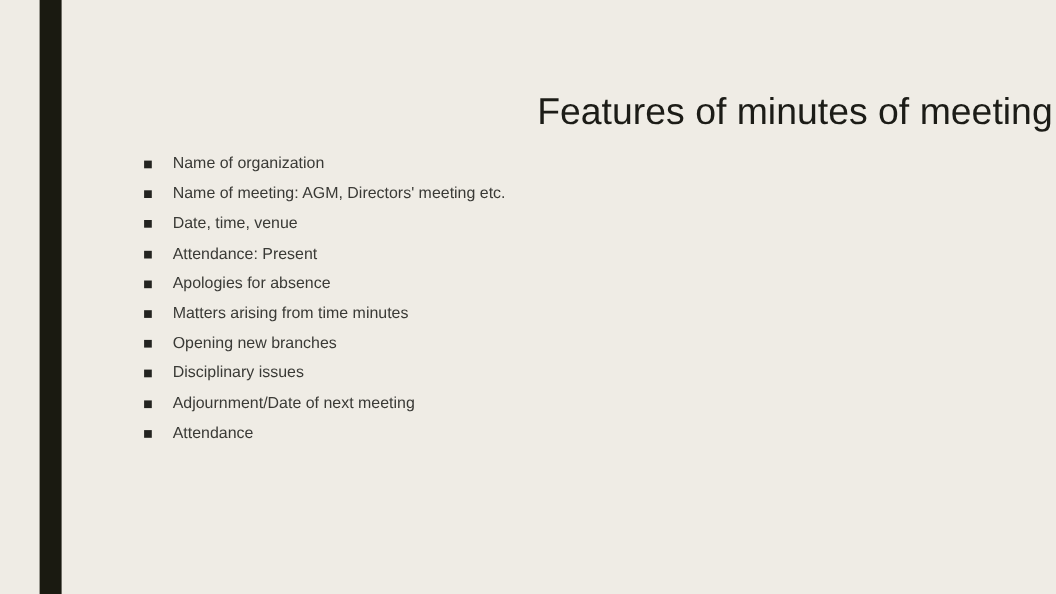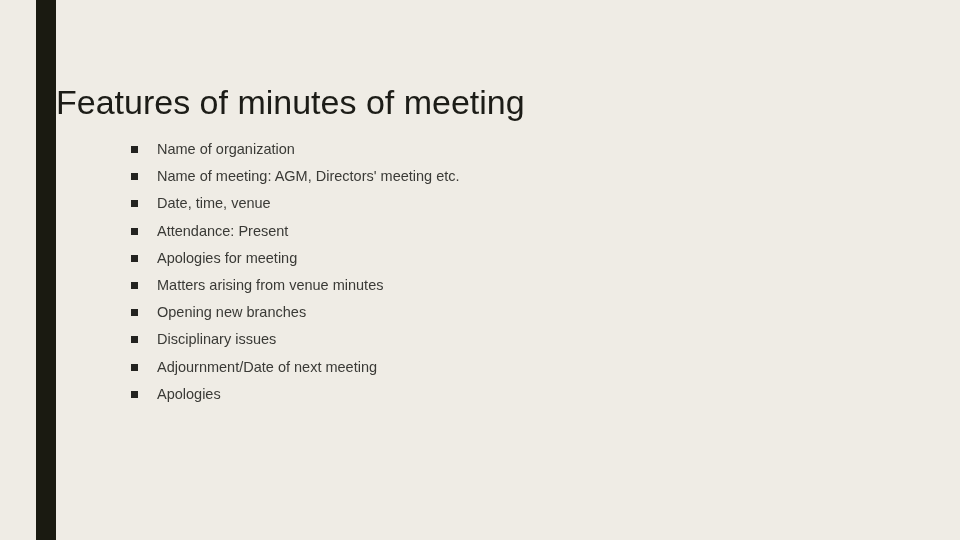--- a/index.html
+++ b/index.html
@@ -31,27 +31,28 @@
     height: 540px;
     background: #1a1a11;
   }
 
   
   #slide-title {
     position: absolute;
     left: 56px;
     top: 58px;
     width: 860px;
-    text-align: left;
+    text-align: right;
     font-size: 34px;
     font-weight: normal;
     line-height: 42px;
     color: #1c1c17;
     letter-spacing: 0px;
     white-space: nowrap;
+    padding-left: 41px;
   }
 
   
   #bullet-list {
     position: absolute;
     left: 119px;
     top: 124px;
     width: 760px;
     margin: 12px;
     padding: 0;
@@ -104,37 +105,37 @@
     <li class="bullet-item">
       <span class="bullet-marker"></span>
       <span class="bullet-text">Date, time, venue</span>
     </li>
     <li class="bullet-item">
       <span class="bullet-marker"></span>
       <span class="bullet-text">Attendance: Present</span>
     </li>
     <li class="bullet-item">
       <span class="bullet-marker"></span>
-      <span class="bullet-text">Apologies for meeting</span>
+      <span class="bullet-text">Apologies for absence</span>
     </li>
     <li class="bullet-item">
       <span class="bullet-marker"></span>
-      <span class="bullet-text">Matters arising from venue minutes</span>
+      <span class="bullet-text">Matters arising from time minutes</span>
     </li>
     <li class="bullet-item">
       <span class="bullet-marker"></span>
       <span class="bullet-text">Opening new branches</span>
     </li>
     <li class="bullet-item">
       <span class="bullet-marker"></span>
       <span class="bullet-text">Disciplinary issues</span>
     </li>
     <li class="bullet-item">
       <span class="bullet-marker"></span>
       <span class="bullet-text">Adjournment/Date of next meeting</span>
     </li>
     <li class="bullet-item">
       <span class="bullet-marker"></span>
-      <span class="bullet-text">Apologies</span>
+      <span class="bullet-text">Attendance</span>
     </li>
   </ul>
 
 </div>
 
 </body></html>

